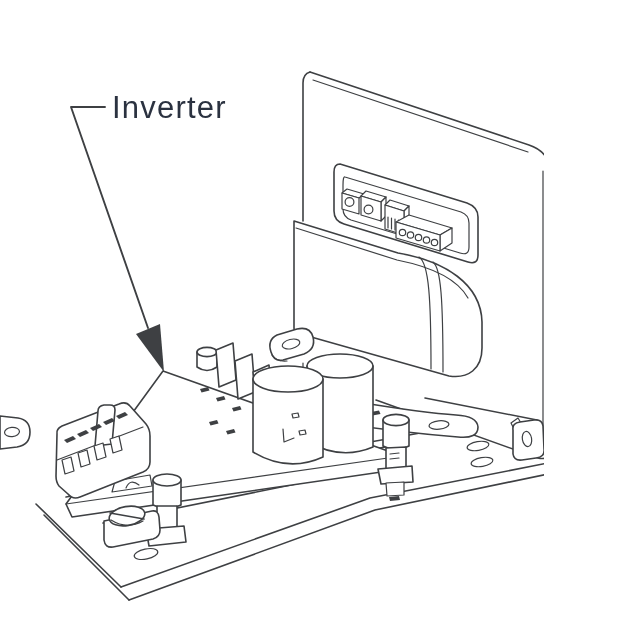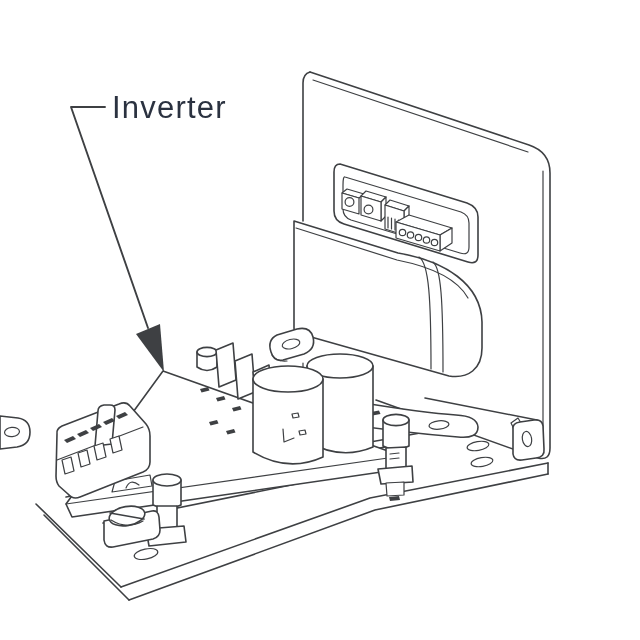--- a/index.html
+++ b/index.html
@@ -3,21 +3,21 @@
 <meta charset="utf-8">
 <style>
   :root{
     --paper:#ffffff;
     --line:#3e4043;
     --label:#2b3240;
   }
   html,body{margin:0;padding:0;background:var(--paper);}
   .stage{
     position:relative;
-    width:640px;height:640px;
+    width:544px;height:640px;
     background:var(--paper);
     overflow:hidden;
     font-family:"Liberation Sans", sans-serif;
   }
   svg{position:absolute;left:0;top:0;}
   .ln{fill:none;stroke:var(--line);stroke-width:1.6;stroke-linecap:round;stroke-linejoin:round;}
   .ln2{fill:none;stroke:var(--line);stroke-width:1.2;stroke-linecap:round;stroke-linejoin:round;}
   .lnH{fill:none;stroke:var(--line);stroke-width:1.9;stroke-linecap:round;stroke-linejoin:round;}
   .wh{fill:var(--paper);stroke:var(--line);stroke-width:1.6;stroke-linecap:round;stroke-linejoin:round;}
   .wh2{fill:var(--paper);stroke:var(--line);stroke-width:1.2;stroke-linecap:round;stroke-linejoin:round;}

